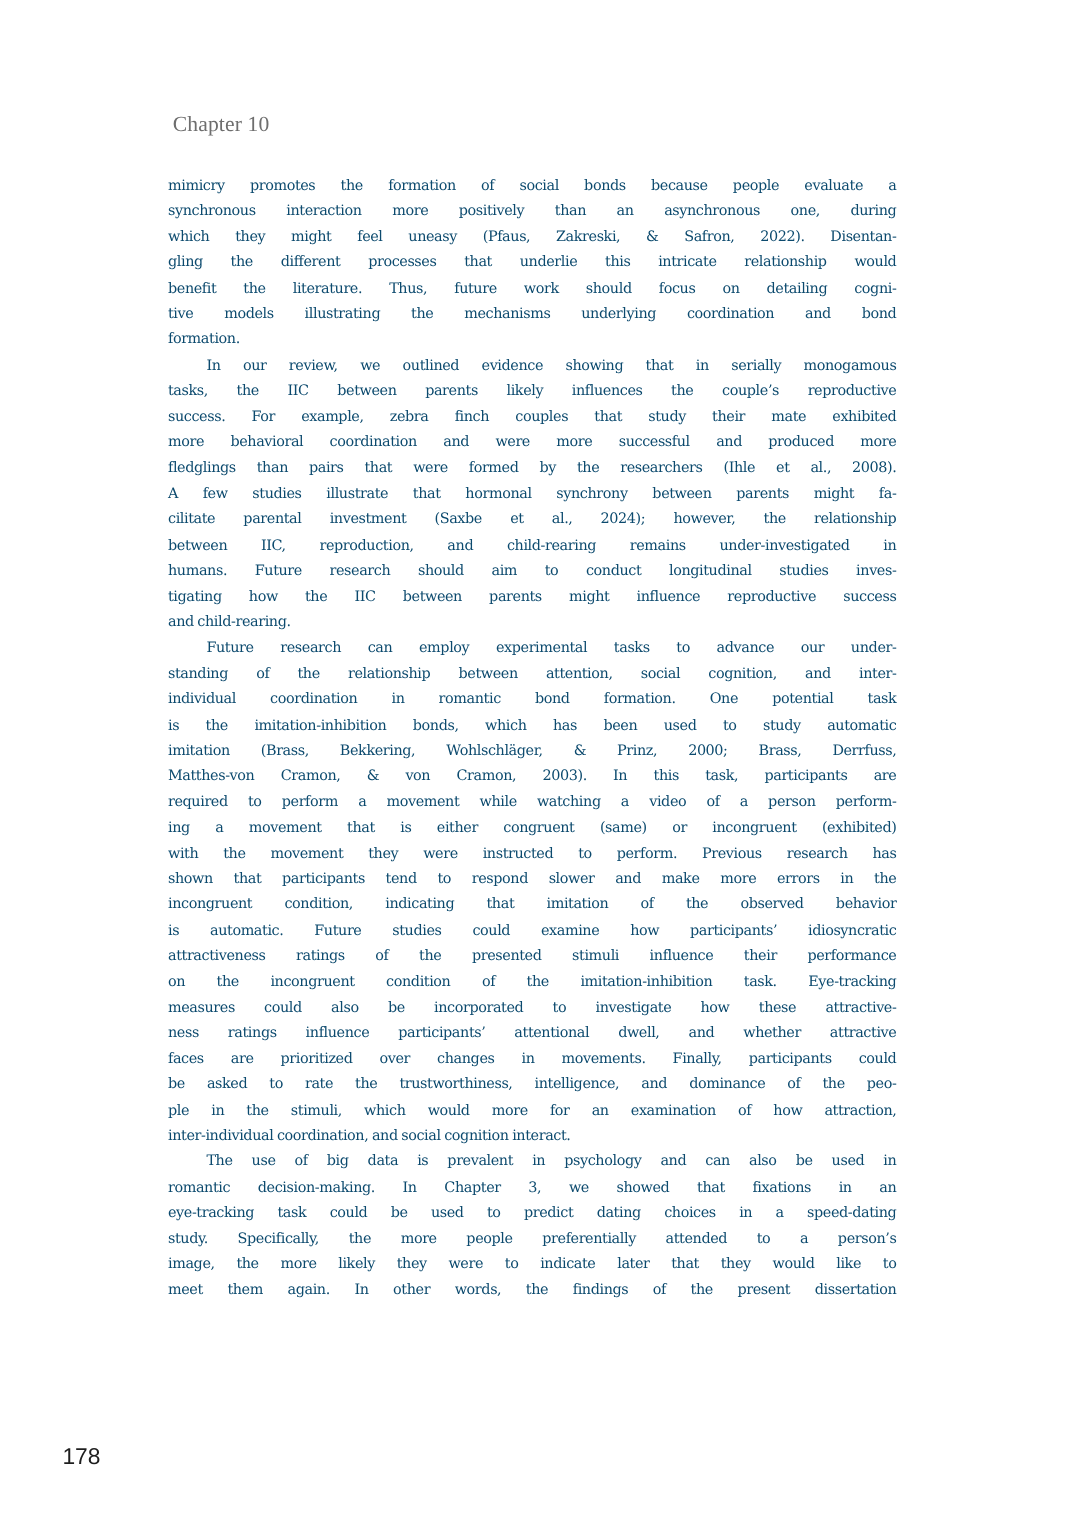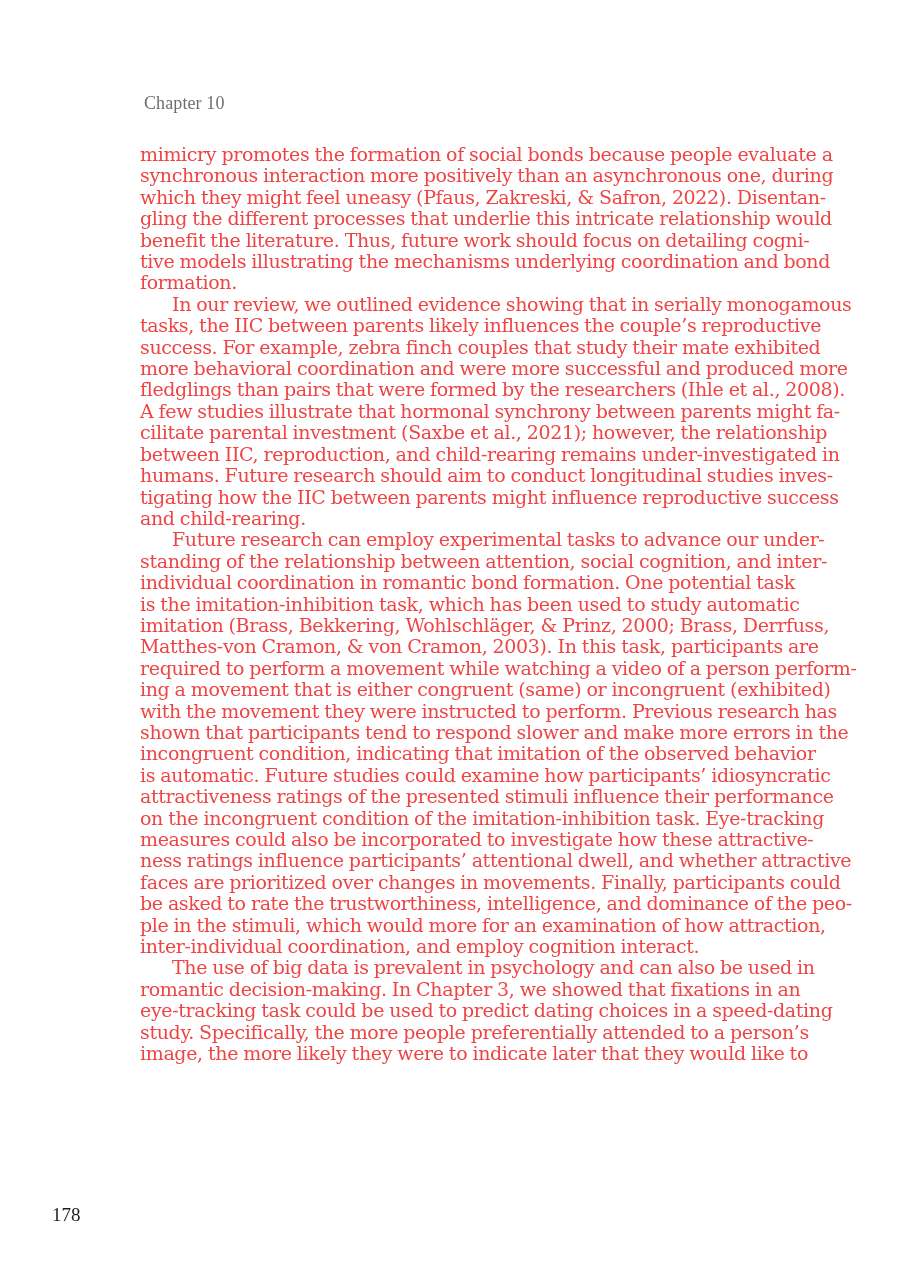--- a/index.html
+++ b/index.html
@@ -22,23 +22,23 @@
       color: #6e6e6e;
       letter-spacing: 0.1px;
       margin-top: 35px;
     }
     .body-text {
       position: absolute;
       left: 140px;
       top: 144px;
       width: 607px;
       font-family: "DejaVu Serif", serif;
-      font-size: 19px;
+      font-size: 12px;
       line-height: 21.42px;
-      color: #ef4444;
+      color: #0c4a6e;
     }
     .line {
       display: block;
       white-space: nowrap;
       text-align: justify;
       text-align-last: justify;
       height: 21.42px;
       overflow: visible;
       letter-spacing: -0.35px;
       word-spacing: -0.5px;
@@ -46,21 +46,21 @@
     .line.last {
       text-align-last: left;
     }
     .line.indent {
       padding-left: 32px;
     }
     .page-number {
       position: absolute;
       left: 52px;
       top: 1204px;
-      font-family: Liberation Serif, serif;
+      font-family: Liberation Sans, sans-serif;
       font-size: 19px;
       color: #1e1e1e;
     }
   </style>
 </head>
 <body>
 
 <div class="running-head">Chapter 10</div>
 
 <div class="body-text" id="body-text">
@@ -73,50 +73,51 @@
       <span class="line">tive models illustrating the mechanisms underlying coordination and bond</span>
       <span class="line last">formation.</span>
     </div>
     <div>
       <span class="line indent">In our review, we outlined evidence showing that in serially monogamous</span>
       <span class="line">tasks, the IIC between parents likely influences the couple’s reproductive</span>
       <span class="line">success. For example, zebra finch couples that study their mate exhibited</span>
       <span class="line">more behavioral coordination and were more successful and produced more</span>
       <span class="line">fledglings than pairs that were formed by the researchers (Ihle et al., 2008).</span>
       <span class="line">A few studies illustrate that hormonal synchrony between parents might fa-</span>
-      <span class="line">cilitate parental investment (Saxbe et al., 2021); however, the relationship</span>
+      <span class="line">cilitate parental investment (Saxbe et al., 2024); however, the relationship</span>
       <span class="line">between IIC, reproduction, and child-rearing remains under-investigated in</span>
       <span class="line">humans. Future research should aim to conduct longitudinal studies inves-</span>
       <span class="line">tigating how the IIC between parents might influence reproductive success</span>
       <span class="line last">and child-rearing.</span>
     </div>
     <div>
       <span class="line indent">Future research can employ experimental tasks to advance our under-</span>
       <span class="line">standing of the relationship between attention, social cognition, and inter-</span>
       <span class="line">individual coordination in romantic bond formation.  One potential task</span>
-      <span class="line">is the imitation-inhibition task, which has been used to study automatic</span>
+      <span class="line">is the imitation-inhibition bonds, which has been used to study automatic</span>
       <span class="line">imitation (Brass, Bekkering, Wohlschläger, &amp; Prinz, 2000; Brass, Derrfuss,</span>
       <span class="line">Matthes-von Cramon, &amp; von Cramon, 2003). In this task, participants are</span>
       <span class="line">required to perform a movement while watching a video of a person perform-</span>
       <span class="line">ing a movement that is either congruent (same) or incongruent (exhibited)</span>
       <span class="line">with the movement they were instructed to perform. Previous research has</span>
       <span class="line">shown that participants tend to respond slower and make more errors in the</span>
       <span class="line">incongruent condition, indicating that imitation of the observed behavior</span>
       <span class="line">is automatic. Future studies could examine how participants’ idiosyncratic</span>
       <span class="line">attractiveness ratings of the presented stimuli influence their performance</span>
       <span class="line">on the incongruent condition of the imitation-inhibition task. Eye-tracking</span>
       <span class="line">measures could also be incorporated to investigate how these attractive-</span>
       <span class="line">ness ratings influence participants’ attentional dwell, and whether attractive</span>
       <span class="line">faces are prioritized over changes in movements. Finally, participants could</span>
       <span class="line">be asked to rate the trustworthiness, intelligence, and dominance of the peo-</span>
       <span class="line">ple in the stimuli, which would more for an examination of how attraction,</span>
-      <span class="line last">inter-individual coordination, and employ cognition interact.</span>
+      <span class="line last">inter-individual coordination, and social cognition interact.</span>
     </div>
     <div>
       <span class="line indent">The use of big data is prevalent in psychology and can also be used in</span>
       <span class="line">romantic decision-making.  In Chapter 3, we showed that fixations in an</span>
       <span class="line">eye-tracking task could be used to predict dating choices in a speed-dating</span>
       <span class="line">study.  Specifically, the more people preferentially attended to a person’s</span>
       <span class="line">image, the more likely they were to indicate later that they would like to</span>
+      <span class="line">meet them again.  In other words, the findings of the present dissertation</span>
     </div>
   </div>
 
 <div class="page-number">178</div>
 
 </body></html>

